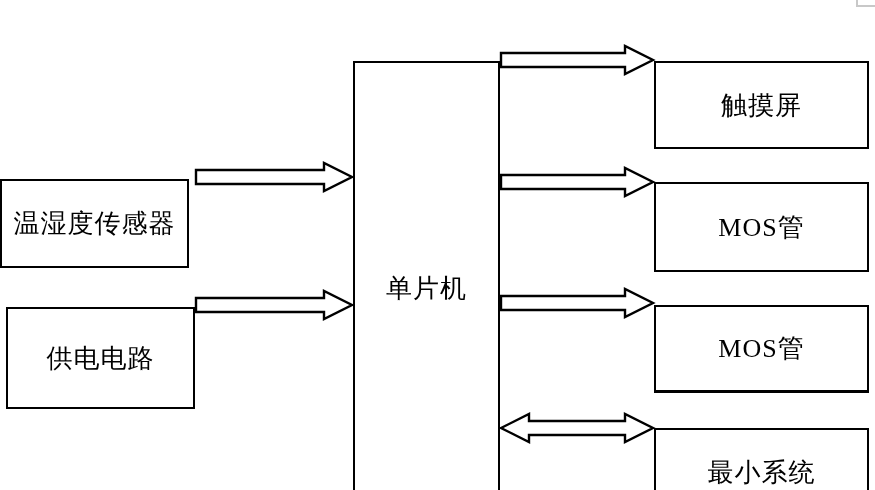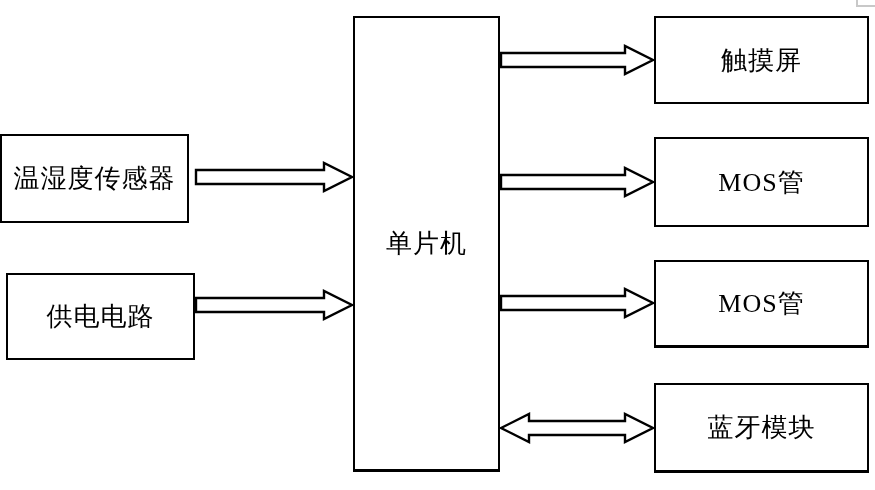--- a/index.html
+++ b/index.html
@@ -20,26 +20,27 @@
     position: absolute;
     border: 2px solid #000000;
     background: #ffffff;
     display: flex;
     align-items: center;
     justify-content: center;
     text-align: center;
     font-size: 26px;
     letter-spacing: 1px;
     box-sizing: border-box;
+    margin-top: 45px;
   }
   .node.thickbottom { border-bottom-width: 3px; }
   .mcu-lines { line-height: 33px; }
   
   .n-sensor { left: 0;   top: 134px; width: 189px; height: 89px;  }
-  .n-power  { left: 6px;   top: 273px; width: 189px; height: 87px;  }
+  .n-power  { left: 6px;   top: 262px; width: 189px; height: 102px;  }
   .n-mcu    { left: 353px; top: 16px;  width: 147px; height: 456px; }
   .n-touch  { left: 654px; top: 16px;  width: 215px; height: 88px;  }
   .n-mos1   { left: 654px; top: 137px; width: 215px; height: 90px;  }
   .n-mos2   { left: 654px; top: 260px; width: 215px; height: 88px;  }
   .n-bt     { left: 654px; top: 383px; width: 215px; height: 90px;  }
   .arrow-layer {
     position: absolute;
     left: 0; top: 0;
     width: 875px; height: 490px;
     pointer-events: none;
@@ -87,21 +88,21 @@
 
   <div class="node n-mos1">
     <span>MOS管</span>
   </div>
 
   <div class="node n-mos2 thickbottom">
     <span>MOS管</span>
   </div>
 
   <div class="node n-bt thickbottom">
-    <span>蓝牙模块</span>
+    <span>最小系统</span>
   </div>
 
   <svg class="arrow-layer" viewBox="0 0 875 490" xmlns="http://www.w3.org/2000/svg">
 
     <polygon points="196,170 324,170 324,163 352,177 324,191 324,184 196,184"></polygon>
 
     <polygon points="196,298 324,298 324,291 352,305 324,319 324,312 196,312"></polygon>
 
     <polygon points="501,53 625,53 625,46 653,60 625,74 625,67 501,67"></polygon>
 

